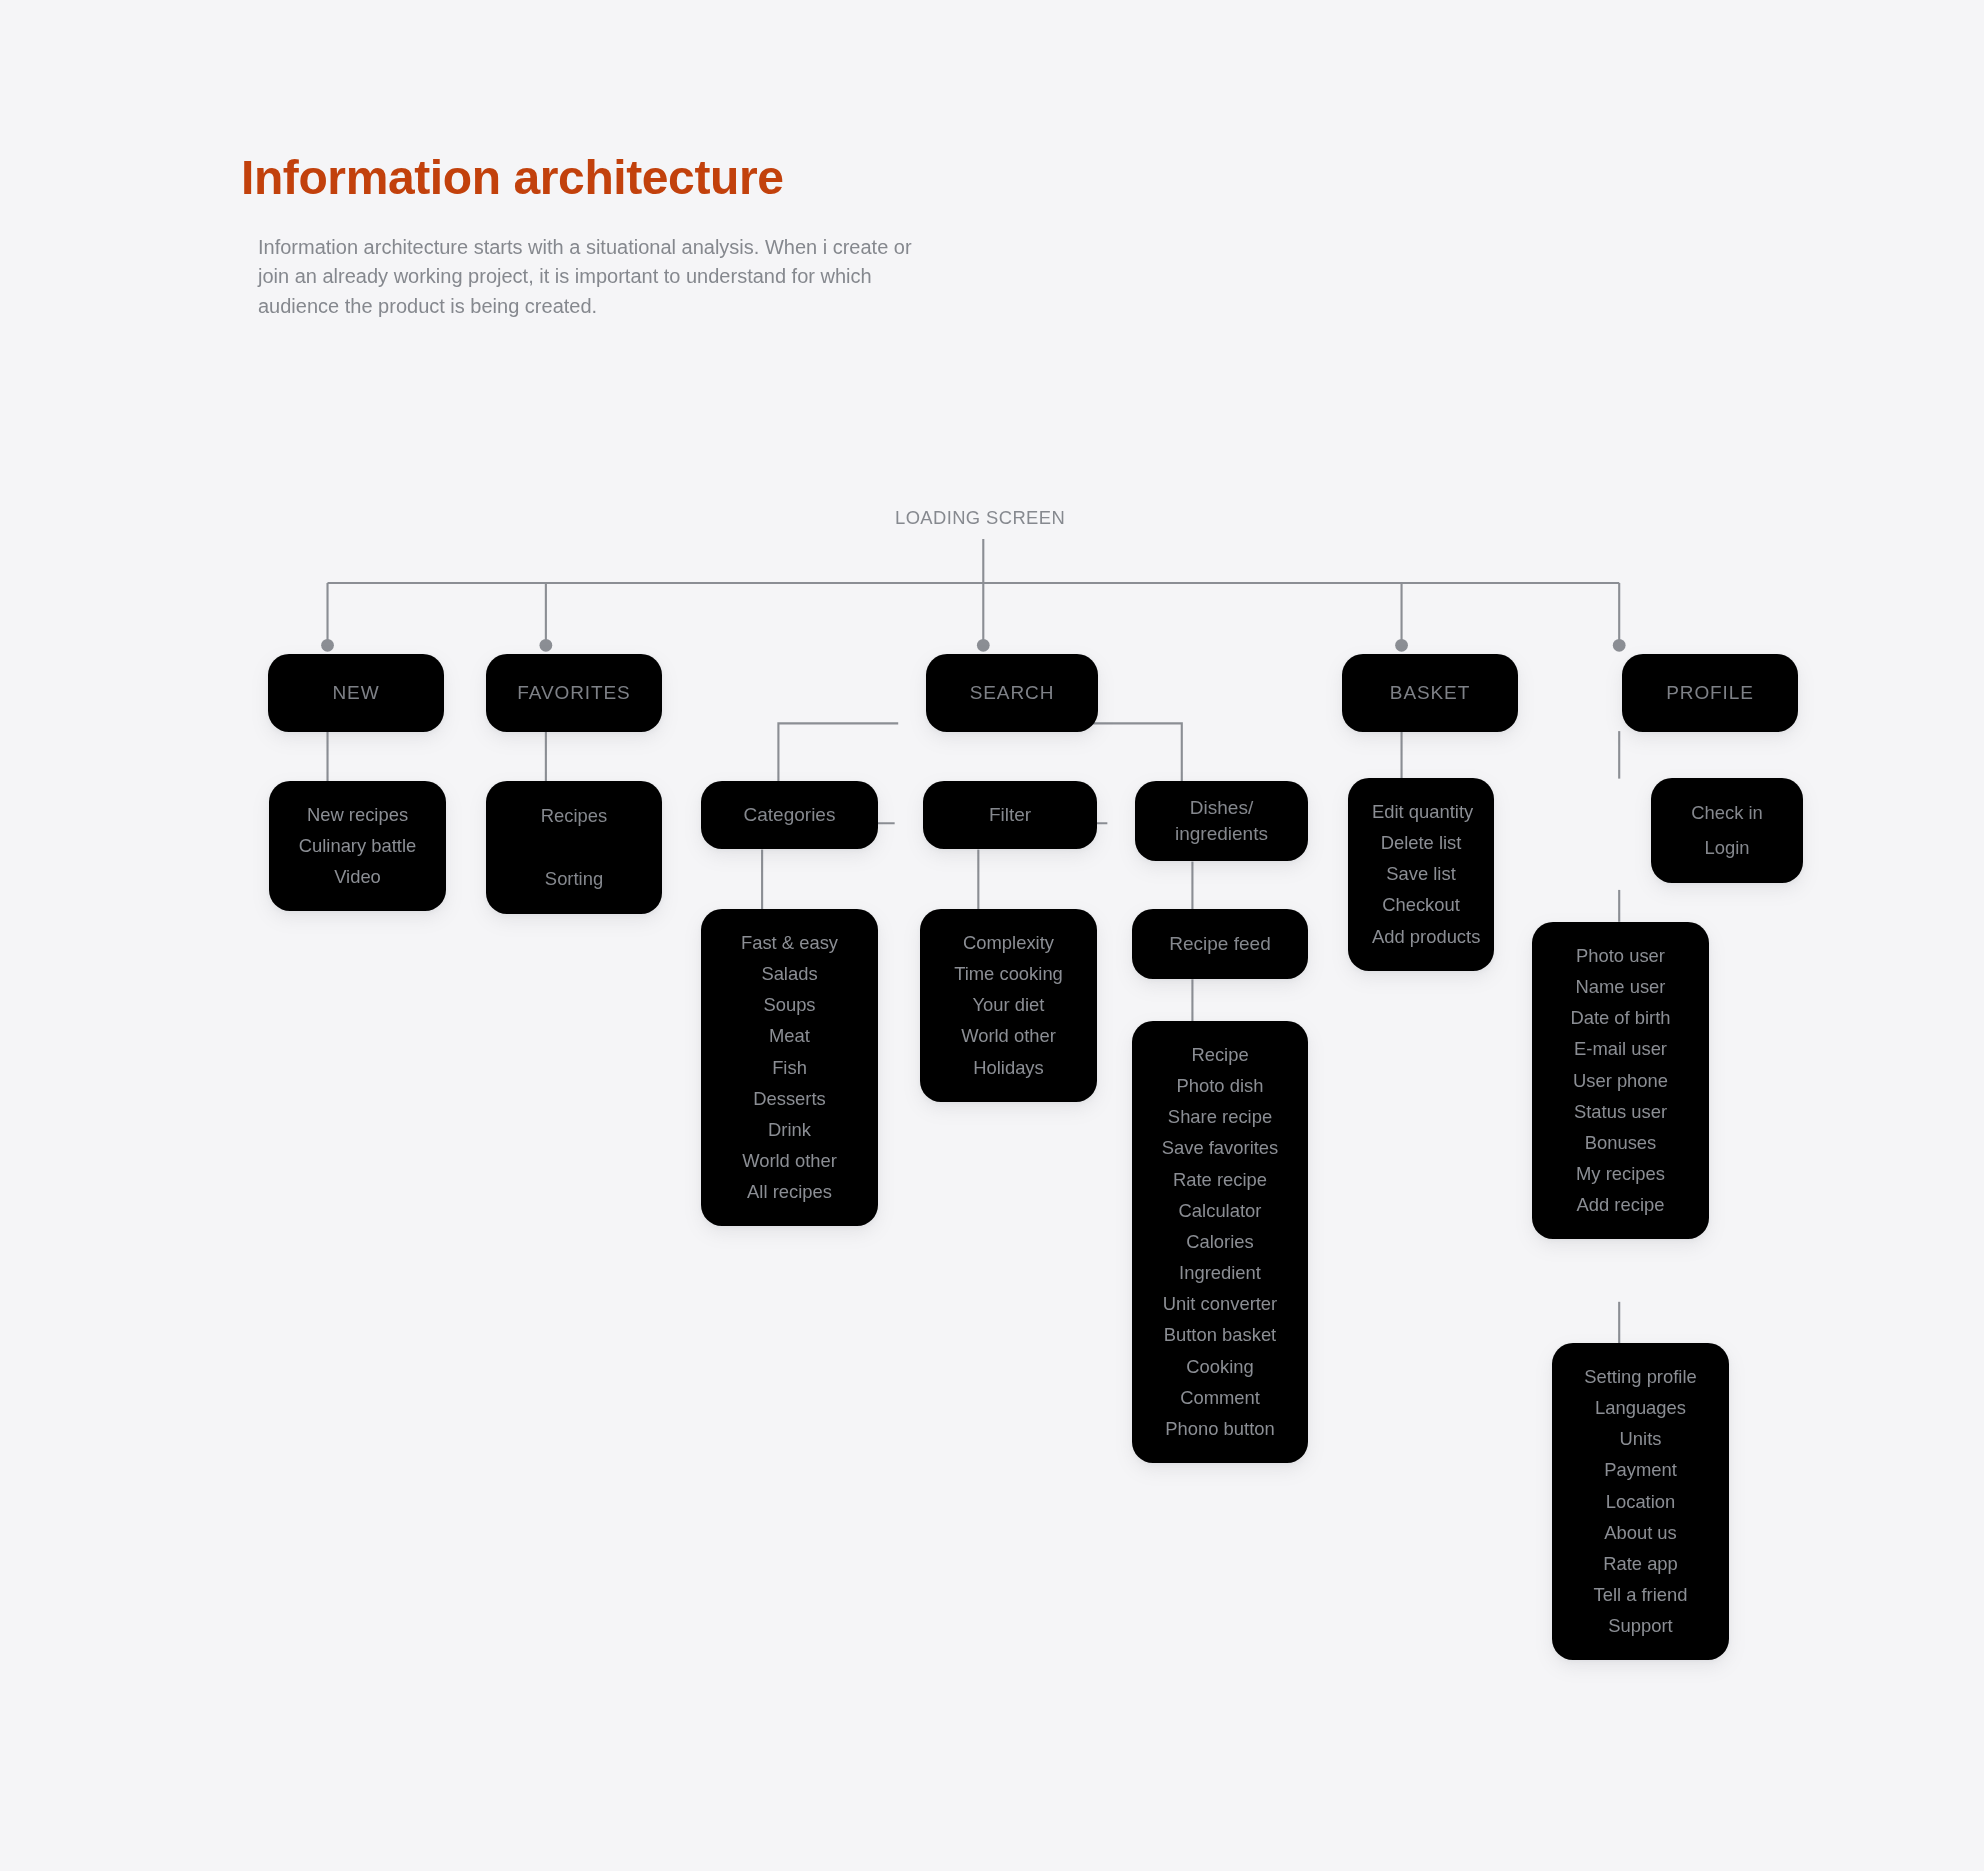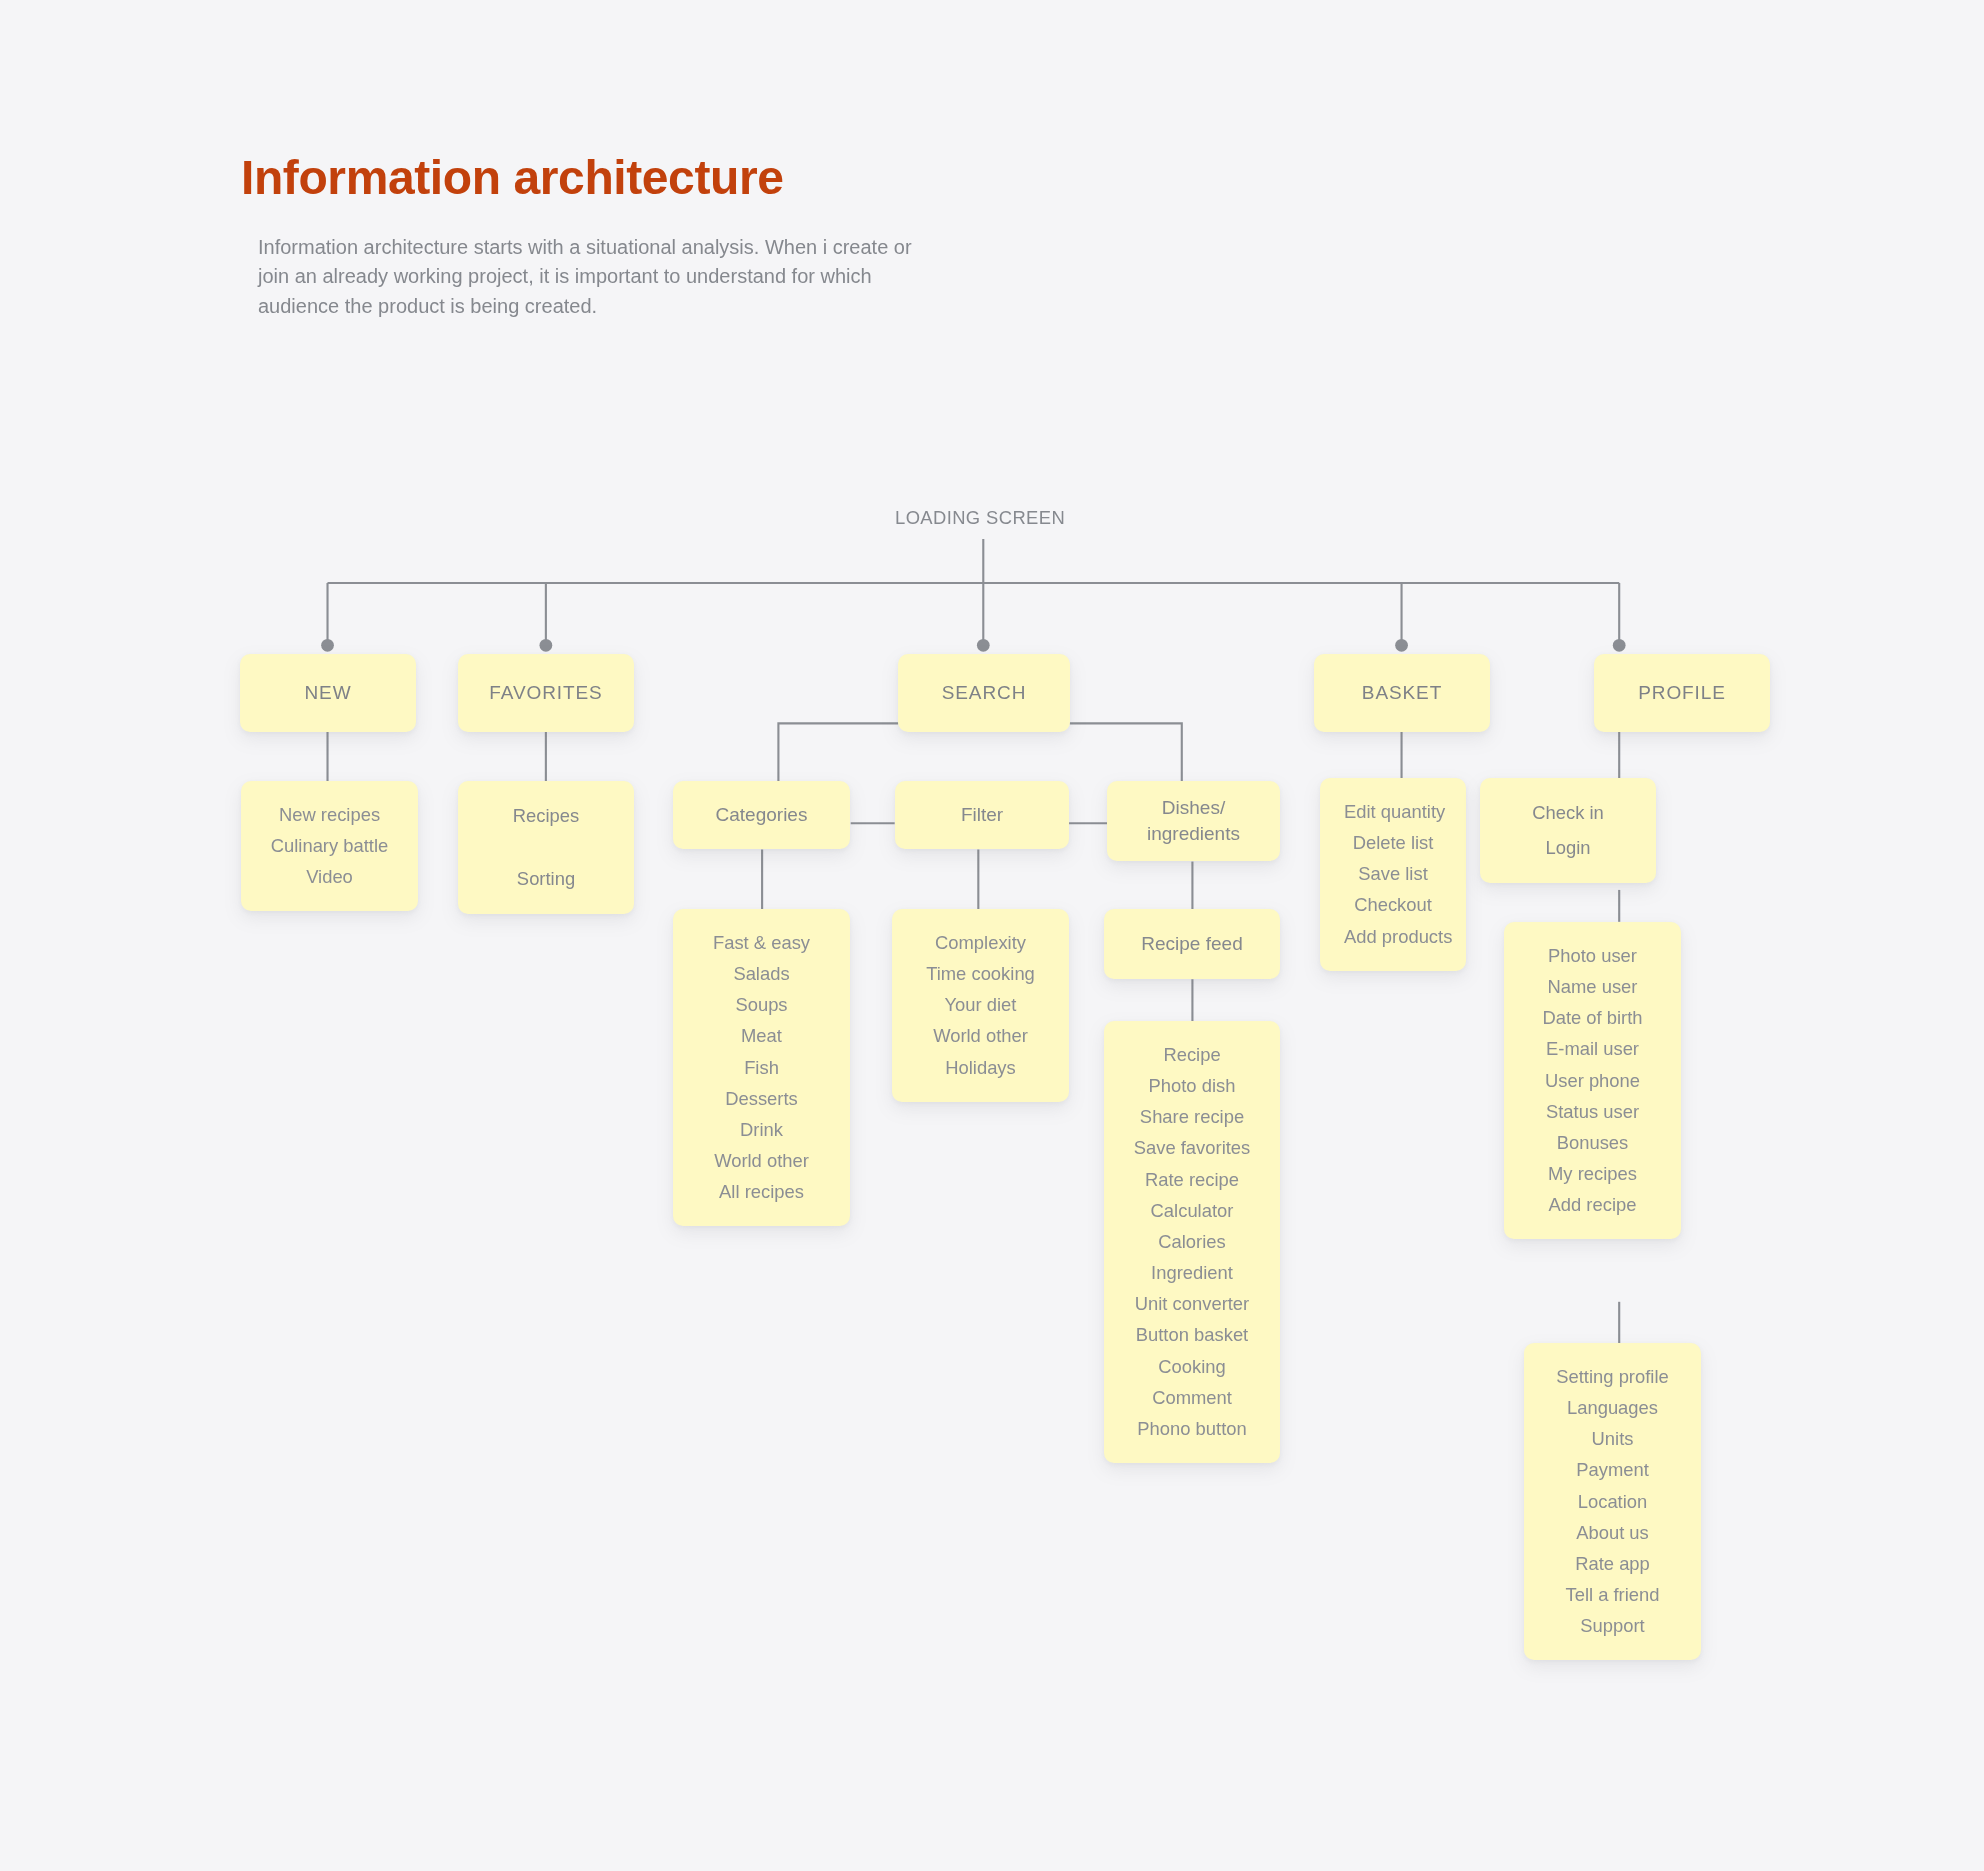--- a/index.html
+++ b/index.html
@@ -26,23 +26,24 @@
   #wires{position:absolute;left:0;top:0;width:1985px;height:1872px;pointer-events:none;}
 
   
   #root-label{
     position:absolute;left:895px;top:507px;
     font-size:18.4px;color:#86898f;letter-spacing:0.4px;white-space:nowrap;
   }
 
   
   .card{
-    position:absolute;background:#fef9c3;border-radius:10px;
+    position:absolute;background:#000000;border-radius:21px;
     box-shadow:0 7px 18.4px rgba(120,124,135,.13), 0 1.4px 4.3px rgba(120,124,135,.07);
     box-sizing:border-box;
+    margin-left:28px;
   }
   .card.level1{
     display:flex;align-items:center;justify-content:center;
   }
   .card.level1 .lbl{
     font-size:19px;color:#7e8187;letter-spacing:0.9px;text-align:center;
   }
   .card.center{
     display:flex;flex-direction:column;align-items:center;justify-content:center;
   }
@@ -204,21 +205,21 @@
   </div>
 
   <div class="card list" style="left:1320px;top:778px;width:146px;">
     <div class="item">Edit quantity</div>
     <div class="item">Delete list</div>
     <div class="item">Save list</div>
     <div class="item">Checkout</div>
     <div class="item">Add products</div>
   </div>
 
-  <div class="card midlist" style="left:1480px;top:778px;width:176px;">
+  <div class="card midlist" style="left:1623px;top:778px;width:152px;">
     <div class="item">Check in</div>
     <div class="item">Login</div>
   </div>
 
   <div class="card list" style="left:1504px;top:922px;width:177px;">
     <div class="item">Photo user</div>
     <div class="item">Name user</div>
     <div class="item">Date of birth</div>
     <div class="item">E-mail user</div>
     <div class="item">User phone</div>

